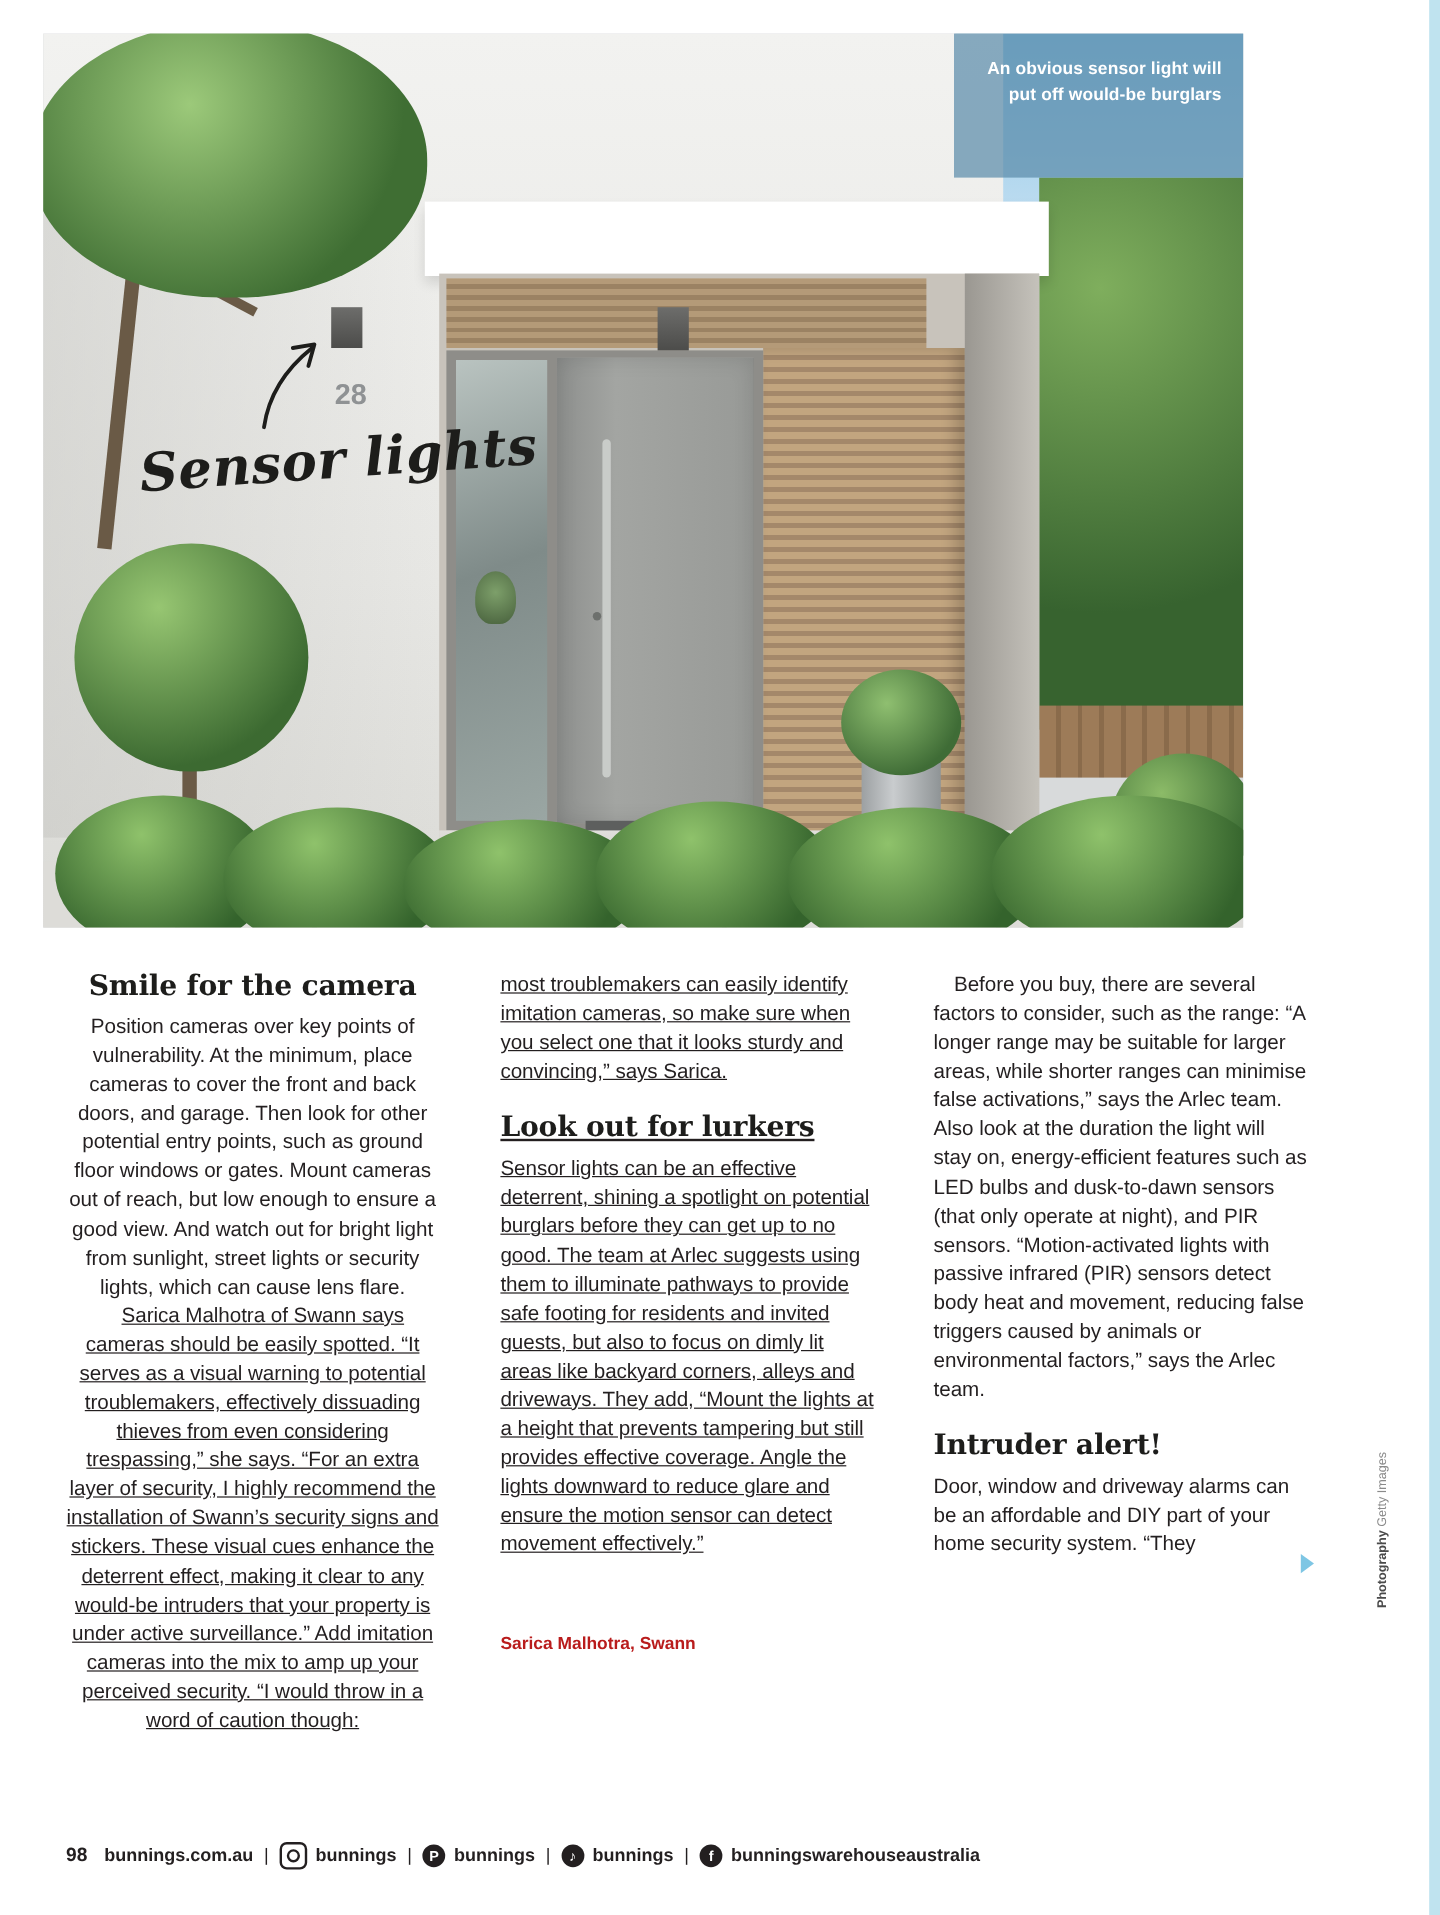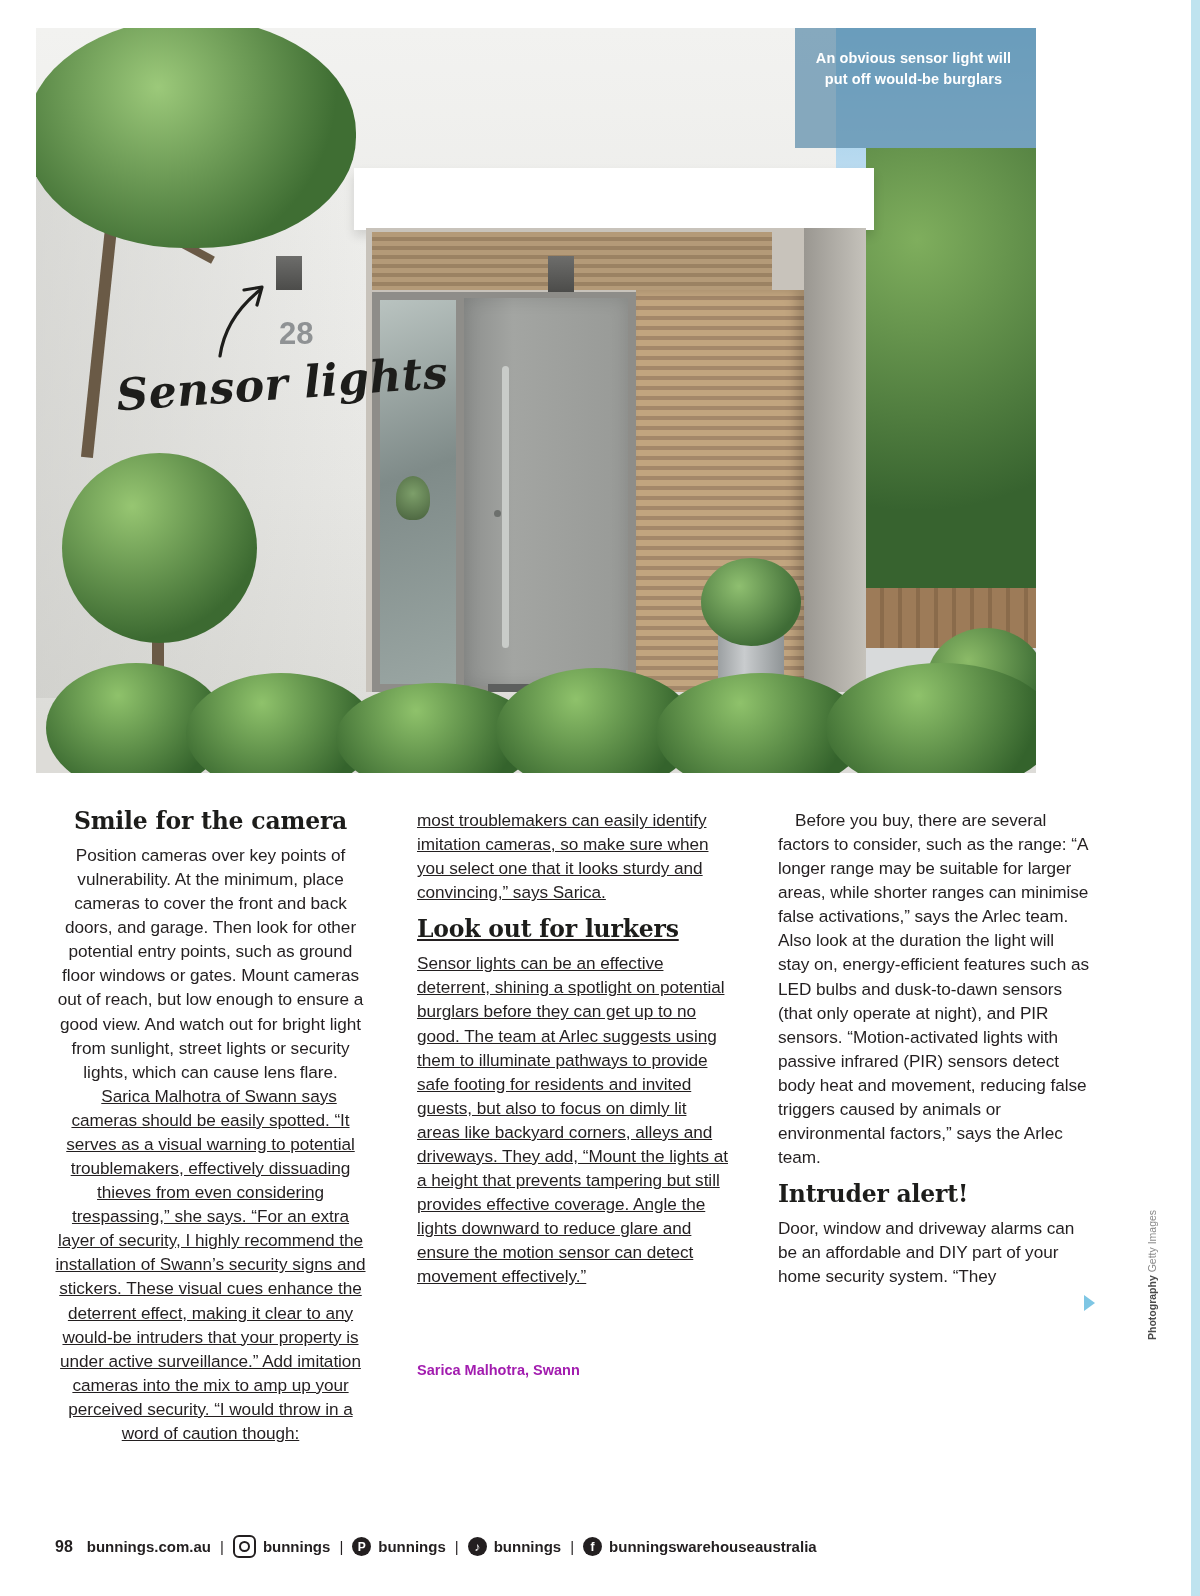--- a/index.html
+++ b/index.html
@@ -211,21 +211,21 @@
   }
   
   .caption-box {
     position: absolute;
     left: 795px; top: 28px;
     width: 241px; height: 120px;
     background: rgba(92,140,170,0.72);
     color: #ffffff;
     font-size: 14.5px;
     line-height: 1.42;
-    text-align: center;
+    text-align: right;
     font-weight: 700;
     padding: 20px 18px 0 14px;
     box-sizing: border-box;
     letter-spacing: .1px;
   }
   
   .script-label {
     position: absolute;
     left: 80px; top: 330px;
     font-family: "DejaVu Serif", serif;
@@ -234,21 +234,21 @@
     font-size: 44px;
     color: #1d1d1b;
     transform: rotate(-4deg);
     letter-spacing: .5px;
   }
   .script-num {
     position: absolute;
     left: 243px; top: 288px;
     font-family: "Liberation Sans", sans-serif;
     font-weight: 700;
-    font-size: 31px;
+    font-size: 24px;
     color: #8f9294;
   }
   .arrow-svg {
     position: absolute;
     left: 178px; top: 252px;
     width: 60px; height: 80px;
   }
 
   
   .cols {
@@ -267,21 +267,21 @@
 
   h2.head {
     font-family: "DejaVu Serif", serif;
     font-weight: 700;
     font-size: 23.5px;
     line-height: 1.15;
     margin: 0 0 8px 0;
     color: #1d1d1b;
     letter-spacing: -0.2px;
   }
-  h2.head.spaced { margin-top: 12px; }
+  h2.head.spaced { margin-top: 22px; }
   p.body {
     margin: 0;
     font-size: 17.2px;
     line-height: 1.40;
     color: #231f20;
     letter-spacing: -0.05px;
   }
   p.body + p.body { text-indent: 17px; text-decoration: underline; }
 
   
@@ -296,21 +296,21 @@
     font-size: 27.5px;
     line-height: 1.30;
     color: #1d1d1b;
     margin: 0;
     letter-spacing: -0.4px;
   }
   .pullquote .attr {
     margin-top: 7px;
     font-size: 14.5px;
     font-weight: 700;
-    color: #a21caf;
+    color: #b91c1c;
   }
 
   
   .cont-arrow {
     position: absolute;
     left: 1084px; top: 1295px;
     width: 0; height: 0;
     border-top: 8px solid transparent;
     border-bottom: 8px solid transparent;
     border-left: 11px solid #7ec6e4;

